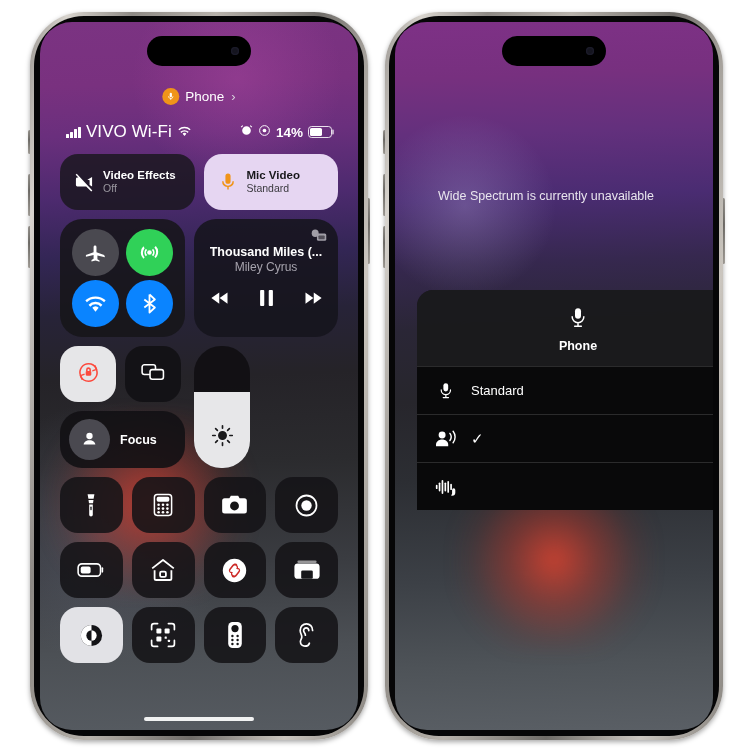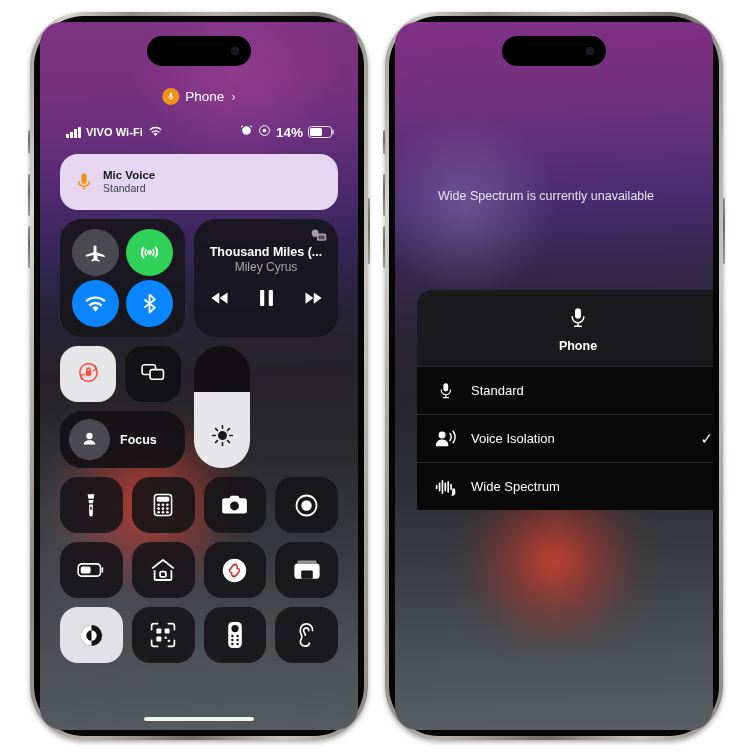--- a/index.html
+++ b/index.html
@@ -19,21 +19,21 @@
     background: linear-gradient(100deg,#9b9792 0%,#d8d4ce 8%,#8d8984 22%,#b7b2ab 40%,#6f6c68 62%,#cbc6bf 82%,#8a8681 100%);
     box-shadow: 0 2px 5px rgba(0,0,0,.35);
   }
   .phone .bezel {
     position: absolute; inset: 4px;
     border-radius: 50px;
     background: #060607;
   }
   .phone .screen {
     position: absolute; inset: 10px;
-    border-radius: 22px;
+    border-radius: 32px;
     overflow: hidden;
   }
   .sidebtn {
     position: absolute; background: linear-gradient(180deg,#a7a39d,#7d7a75 40%,#b5b0a9);
     border-radius: 2px;
   }
   .sb-left-a { left: -2px; top: 118px; width: 3px; height: 24px; }
   .sb-left-b { left: -2px; top: 162px; width: 3px; height: 42px; }
   .sb-left-c { left: -2px; top: 214px; width: 3px; height: 42px; }
   .sb-right   { right: -2px; top: 186px; width: 3px; height: 66px; }
@@ -94,21 +94,21 @@
   .call-pill .ptxt { color: #fff; font-size: 13.5px; font-weight: 500; }
   .call-pill .chev { color: #d8d3dd; font-size: 13px; margin-left: 1px; }
 
   
   .statusbar {
     position: absolute; top: 100px; left: 0; right: 0; height: 20px;
     display: flex; align-items: center; justify-content: space-between;
     padding: 0 26px; color: #fff; z-index: 30;
   }
   .sb-left-grp, .sb-right-grp { display: flex; align-items: center; gap: 5px; }
-  .sb-carrier { font-size: 11px; font-weight: 700; letter-spacing: .1px; }
+  .sb-carrier { font-size: 17px; font-weight: 400; letter-spacing: .1px; }
   .sig { display: flex; align-items: flex-end; gap: 1.5px; height: 11px; }
   .sig i { width: 2.6px; background: #fff; border-radius: .6px; display:block; }
   .sig i:nth-child(1){height:4px} .sig i:nth-child(2){height:6px}
   .sig i:nth-child(3){height:8.5px} .sig i:nth-child(4){height:11px}
   .batt-pct { font-size: 13.5px; font-weight: 600; }
   .batt {
     width: 24px; height: 12px; border: 1.5px solid rgba(255,255,255,.85);
     border-radius: 3.5px; position: relative; display:flex; align-items:center;
     padding: 1.4px;
   }
@@ -307,28 +307,39 @@
           <span class="batt-pct">14%</span>
           <span class="batt">
               <span class="fill" style="width: 60%;"></span>
             </span>
         </div>
       </div>
 
       <div class="cc">
 
         <div class="cc-row fx-row">
+          <div class="fx-tile dark">
+            <span class="fx-ico">
+              <svg viewBox="0 0 24 24" width="20" height="20" fill="#fff">
+                  <path d="M3.3 2L2 3.3l3.3 3.3H4A1.7 1.7 0 0 0 2.3 8.3v7.4A1.7 1.7 0 0 0 4 17.4h10.6l6.1 6.1 1.3-1.3zM16 9.4l5.7-3.3v11.3l-3-1.7V9.9z"></path>
+                </svg>
+            </span>
+            <span class="fx-txt">
+              <div class="t1">Video Effects</div>
+              <div class="t2">Off</div>
+            </span>
+          </div>
           <div class="fx-tile light">
             <span class="fx-ico">
               <svg viewBox="0 0 24 24" width="20" height="20" fill="#f09419">
                   <path d="M12 14.2a3.1 3.1 0 0 0 3.1-3.1V5a3.1 3.1 0 1 0-6.2 0v6.1a3.1 3.1 0 0 0 3.1 3.1zm5.3-3.1a5.3 5.3 0 0 1-10.6 0H4.9a7.1 7.1 0 0 0 6.2 7v3h1.8v-3a7.1 7.1 0 0 0 6.2-7z"></path>
                 </svg>
             </span>
             <span class="fx-txt">
-              <div class="t1">Mic Voice</div>
+              <div class="t1">Mic Video</div>
               <div class="t2">Standard</div>
             </span>
           </div>
         </div>
 
         <div class="cc-row mid-row">
           <div class="conn">
             <div class="cbtn off">
               <svg viewBox="0 0 24 24" fill="#fff">
                   <path d="M21 14.5l-8-2.7V6.3a1.5 1.5 0 1 0-3 0v5.5l-8 2.7v2l8-2v4l-2.2 1.4v1.4L12 20.4l4.2 1.3v-1.4L14 19v-4l8 2z"></path>
@@ -579,37 +590,35 @@
           <span class="mi-ico">
             <svg width="22" height="20" viewBox="0 0 26 22" fill="#fff">
               <circle cx="8.4" cy="6.2" r="4.1"></circle>
               <path d="M8.4 11.6c-4 0-7.2 2.6-7.2 5.9v2.1h14.4v-2.1c0-3.3-3.2-5.9-7.2-5.9z"></path>
               <g fill="none" stroke="#fff" stroke-width="1.7" stroke-linecap="round">
                 <path d="M17.6 4.4a7 7 0 0 1 0 8.4"></path>
                 <path d="M21.4 1.8a11 11 0 0 1 0 13.6"></path>
               </g>
             </svg>
           </span>
-          <span class="mi-lbl">Voice Isolation</span>
           <span class="mi-chk">✓</span>
         </div>
 
         <div class="menu-item">
           <span class="mi-ico">
             <svg width="22" height="20" viewBox="0 0 26 22" fill="#fff">
               <g>
                 <rect x="1" y="8.4" width="2" height="5" rx="1"></rect>
                 <rect x="4.4" y="5.6" width="2" height="10.6" rx="1"></rect>
                 <rect x="7.8" y="2.6" width="2" height="16.6" rx="1"></rect>
                 <rect x="11.2" y="5.6" width="2" height="10.6" rx="1"></rect>
                 <rect x="14.6" y="3.8" width="2" height="14" rx="1"></rect>
                 <rect x="18" y="7.2" width="2" height="7.4" rx="1"></rect>
               </g>
               <path d="M20.2 14.4a1.9 1.9 0 0 1 3.8 0v3.4a3.7 3.7 0 0 1-3.8 3.6h-1.1l1.1-2.6z"></path>
             </svg>
           </span>
-          <span class="mi-lbl">Wide Spectrum</span>
         </div>
       </div>
     </div>
   </div>
 
 </div>
 
 </body></html>

